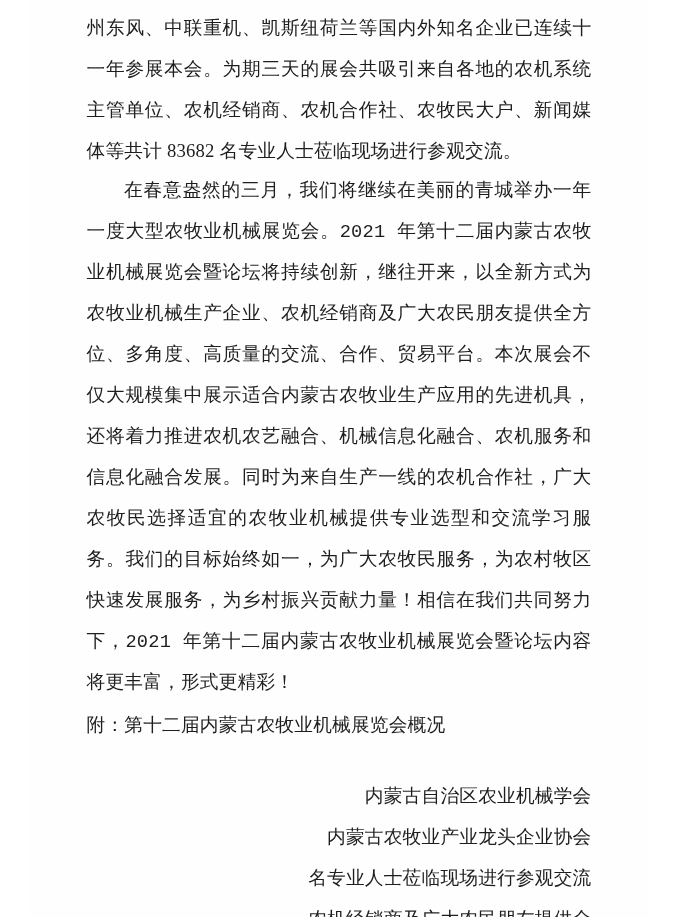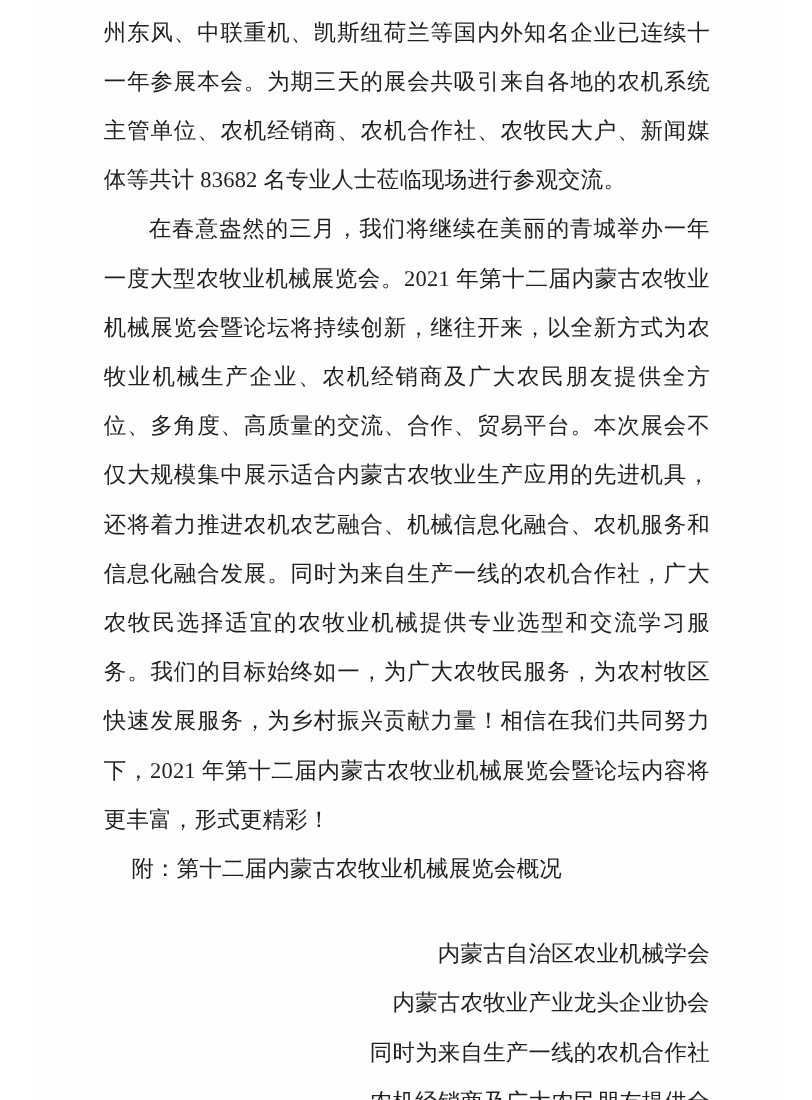--- a/index.html
+++ b/index.html
@@ -23,24 +23,24 @@
     font-size: 18.7px;
     line-height: 41px;
     text-align: justify;
     letter-spacing: 0.2px;
   }
   .para {
     margin: 0;
   }
   .para.indent {
     text-indent: 2em;
+    font-family: Liberation Mono, monospace;
   }
   .para.attachment {
     text-align: left;
-    margin-left: 23px;
   }
   .signature-block {
     margin-top: 30px;
     padding-left: 220px;
     text-align: right;
   }
   .signature-block p {
     margin: 0;
     line-height: 41px;
   }
@@ -59,20 +59,20 @@
 
     <p class="para">州东风、中联重机、凯斯纽荷兰等国内外知名企业已连续十一年参展本会。为期三天的展会共吸引来自各地的农机系统主管单位、农机经销商、农机合作社、农牧民大户、新闻媒体等共计 83682 名专业人士莅临现场进行参观交流。</p>
 
     <p class="para indent">在春意盎然的三月，我们将继续在美丽的青城举办一年一度大型农牧业机械展览会。2021 年第十二届内蒙古农牧业机械展览会暨论坛将持续创新，继往开来，以全新方式为农牧业机械生产企业、农机经销商及广大农民朋友提供全方位、多角度、高质量的交流、合作、贸易平台。本次展会不仅大规模集中展示适合内蒙古农牧业生产应用的先进机具，还将着力推进农机农艺融合、机械信息化融合、农机服务和信息化融合发展。同时为来自生产一线的农机合作社，广大农牧民选择适宜的农牧业机械提供专业选型和交流学习服务。我们的目标始终如一，为广大农牧民服务，为农村牧区快速发展服务，为乡村振兴贡献力量！相信在我们共同努力下，2021 年第十二届内蒙古农牧业机械展览会暨论坛内容将更丰富，形式更精彩！</p>
 
     <p class="para attachment">附：第十二届内蒙古农牧业机械展览会概况</p>
 
     <div class="signature-block">
       <p>内蒙古自治区农业机械学会</p>
       <p>内蒙古农牧业产业龙头企业协会</p>
-      <p>同时为来自生产一线的农机合作社</p>
+      <p>名专业人士莅临现场进行参观交流</p>
       <p>农机经销商及广大农民朋友提供全方位</p>
     </div>
 
     <p class="date-line">2021 年 2 月 22 日</p>
 
   </div>
 </div>
 
 </body></html>

